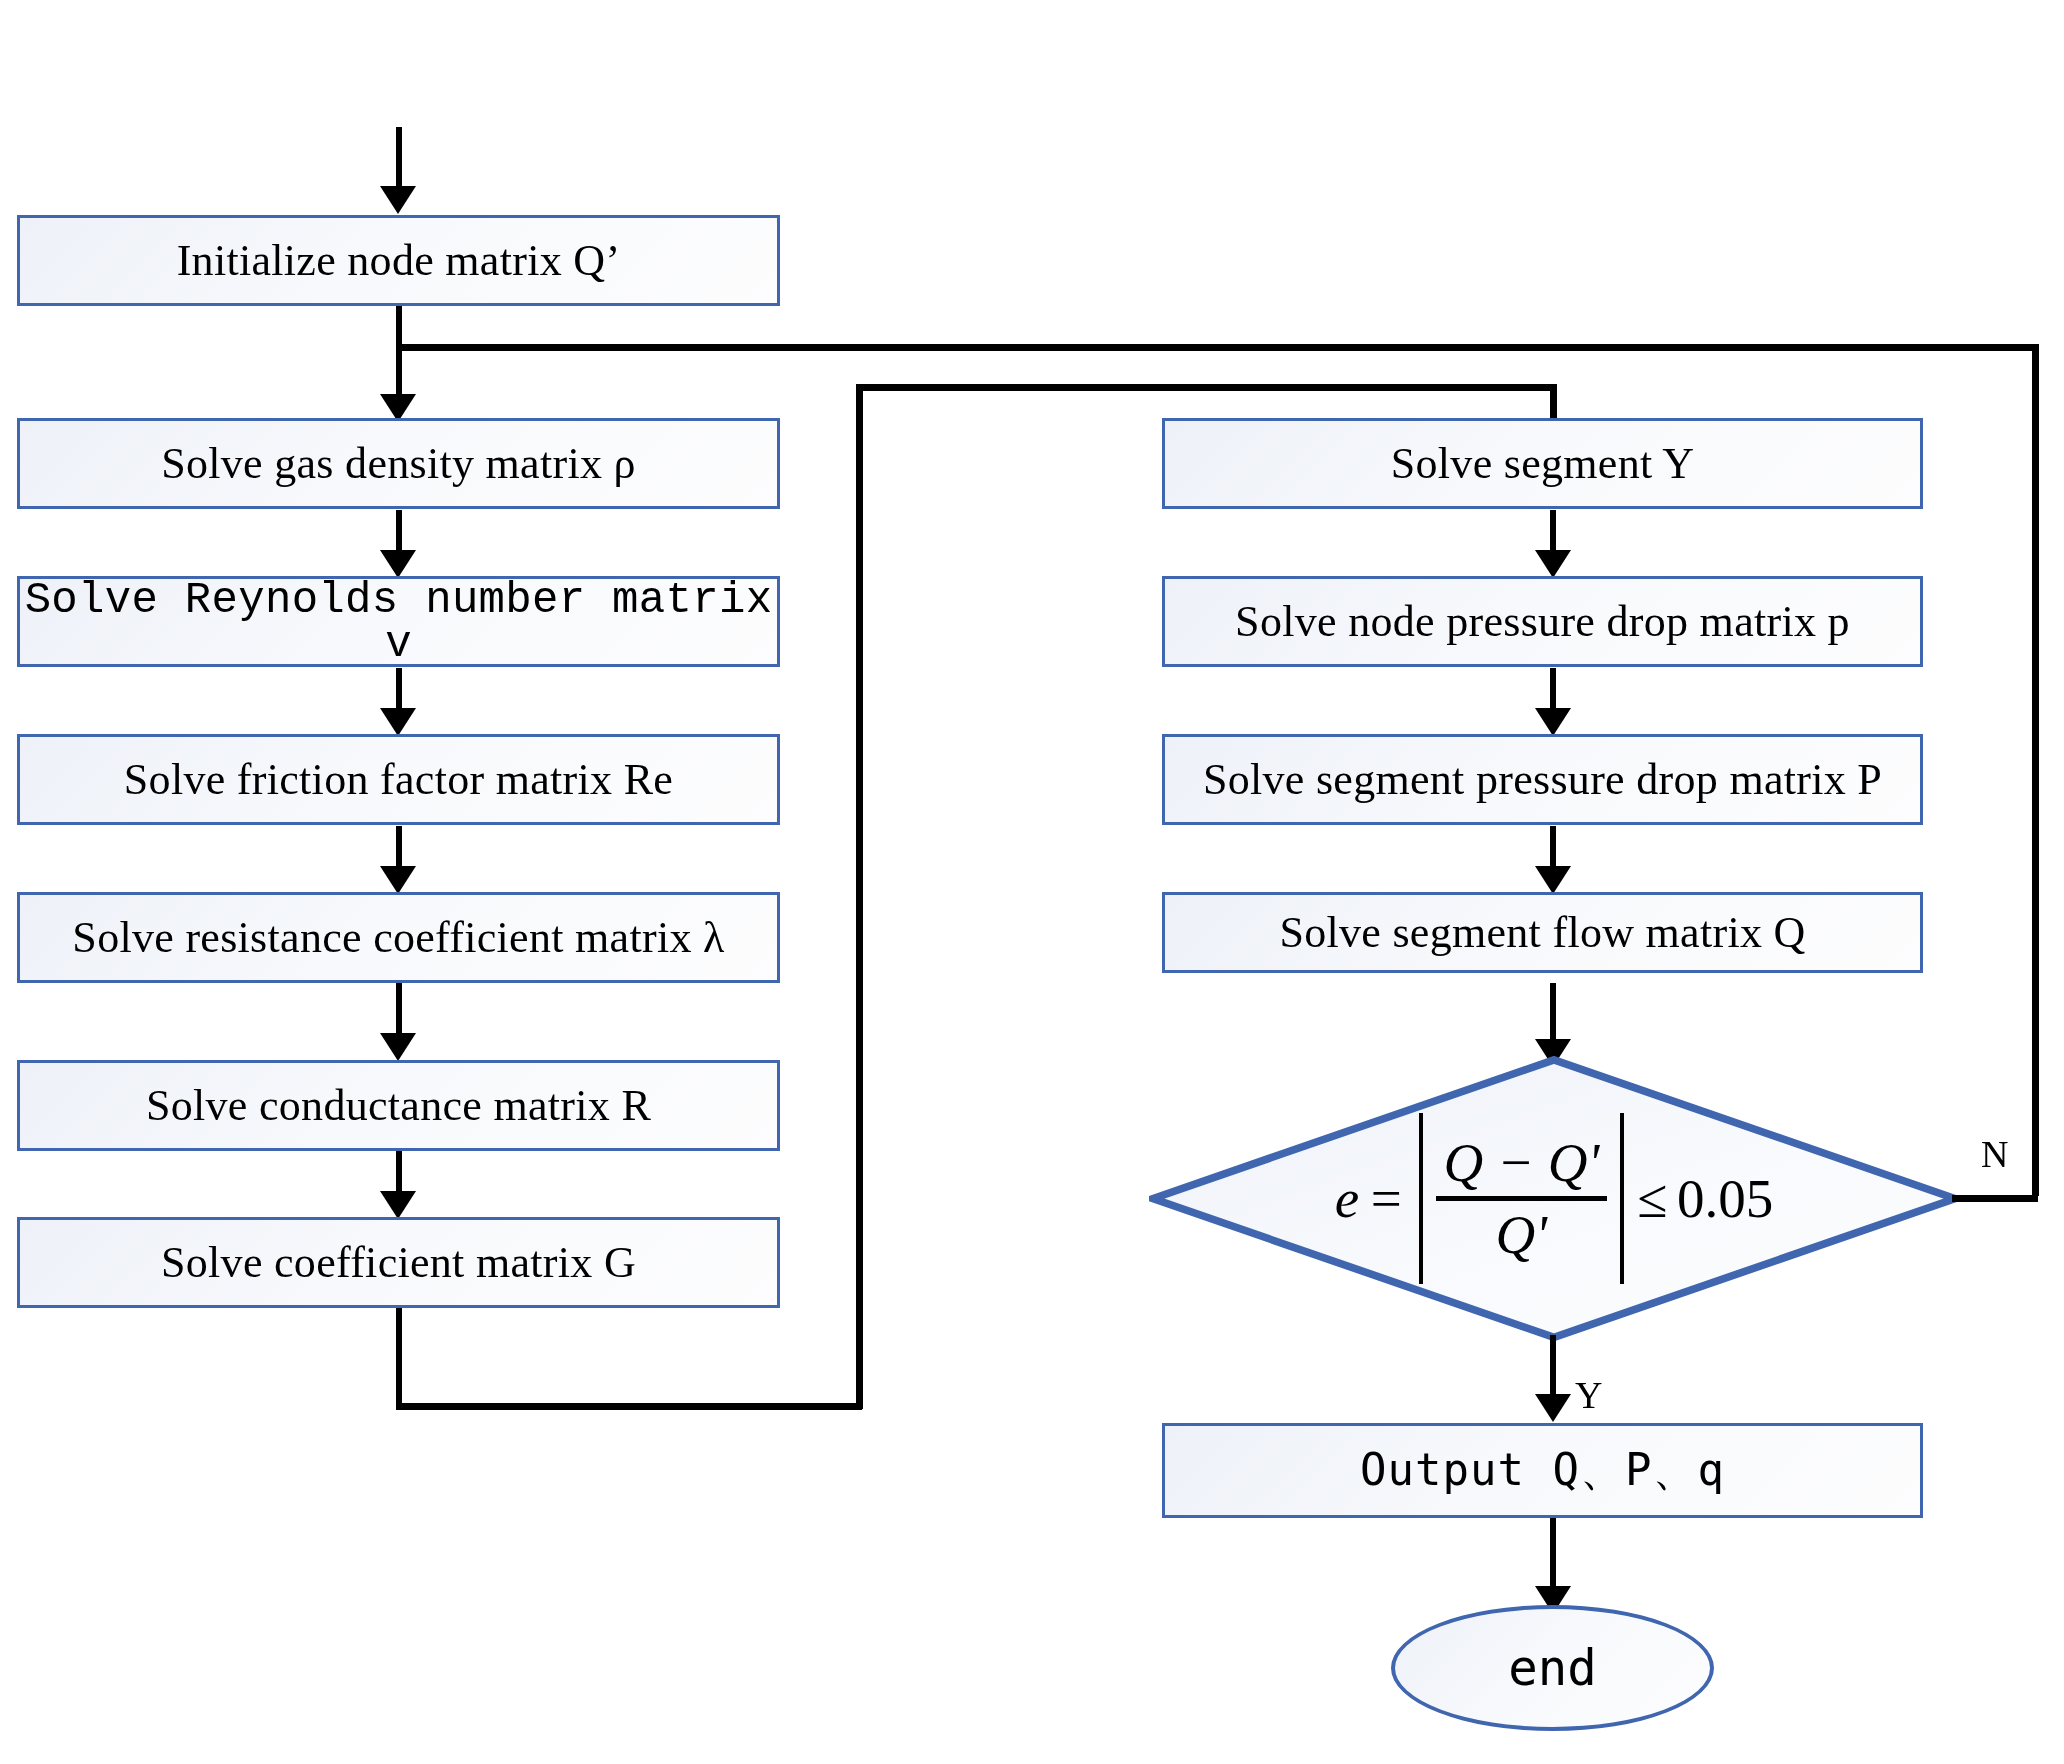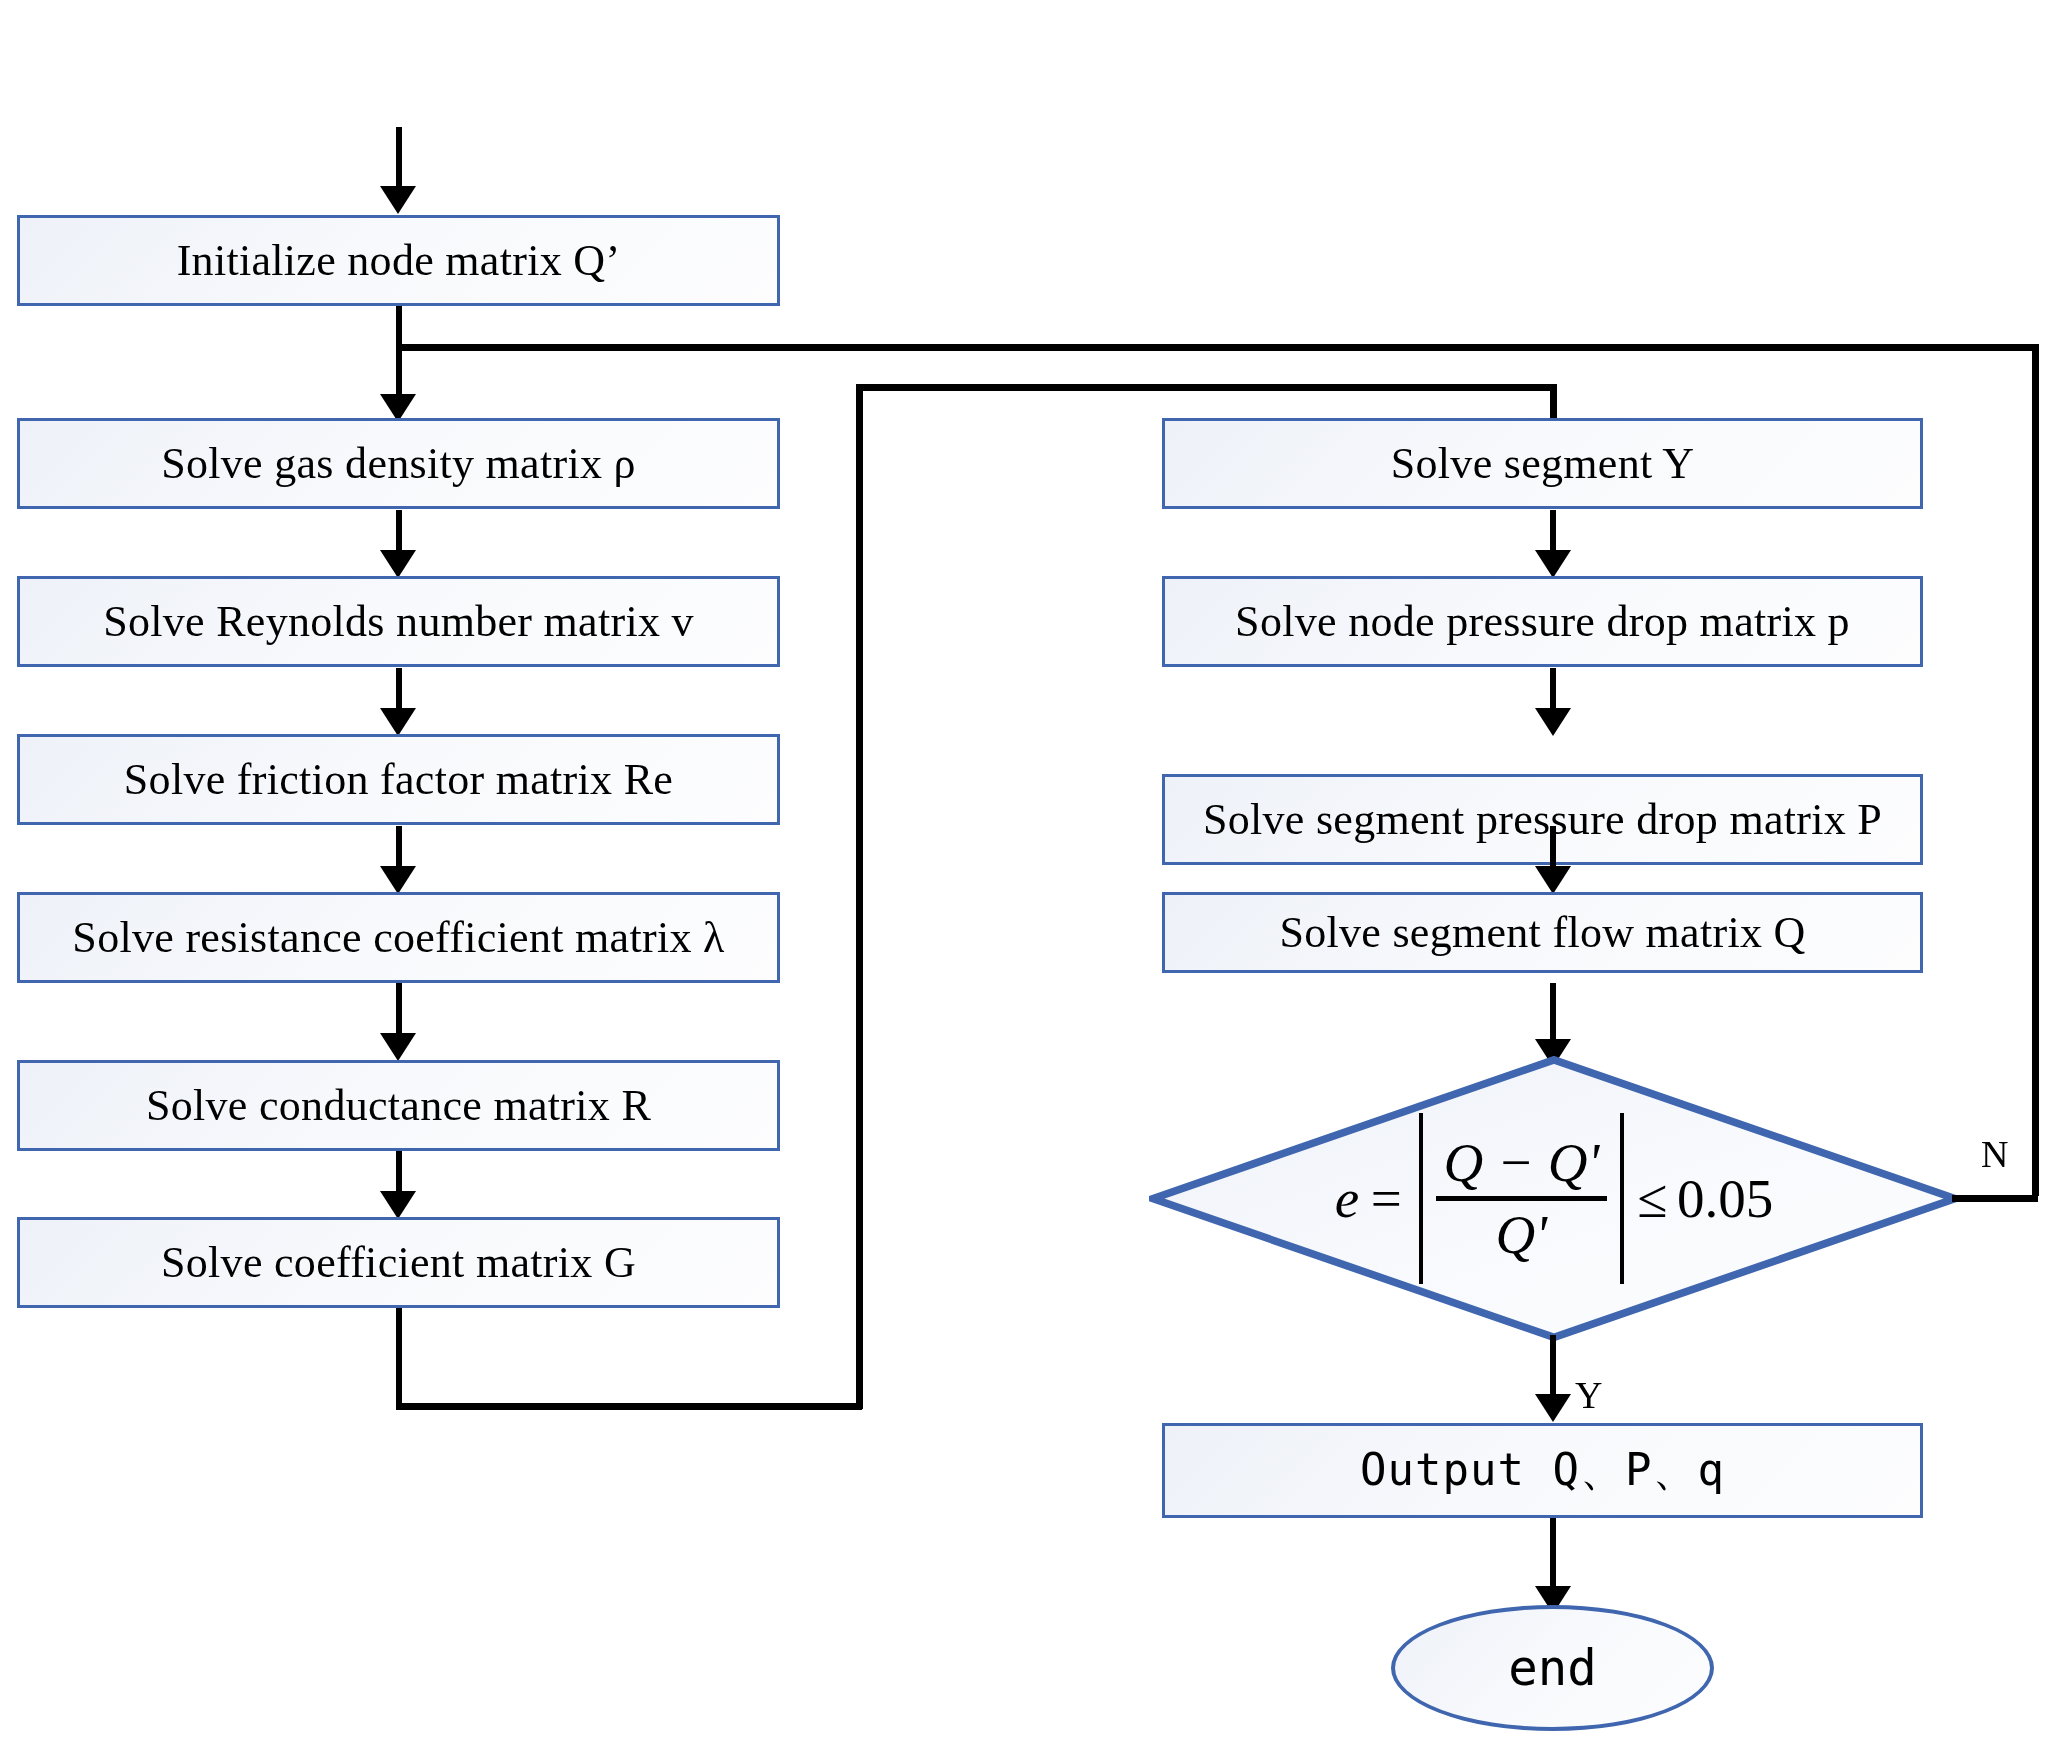--- a/index.html
+++ b/index.html
@@ -148,21 +148,21 @@
   <div class="ln" style="left:399px; top:1403px; width:463px; height:6.7px;"></div>
   <div class="ln" style="left:396px; top:1305px; width:5.7px; height:105px;"></div>
   <div class="ln" style="left:1550px; top:384px; width:6.7px; height:34px;"></div>
 
   <div class="node process" style="left:17px; top:418px; width:763px; height:91px;">
     <span>Solve gas density matrix ρ</span>
   </div>
   <div class="ln" style="left:396px; top:510px; width:5.7px; height:53px;"></div>
   <div class="arrow-down" style="left:380px; top:550px;"></div>
 
-  <div class="node process" style="left:17px; top:576px; width:763px; height:91px;">
+  <div class="node process" style="left:17px; top:576px; width:763px; height:91px;font-family:Liberation Mono, monospace;">
     <span>Solve Reynolds number matrix v</span>
   </div>
   <div class="ln" style="left:396px; top:668px; width:5.7px; height:53px;"></div>
   <div class="arrow-down" style="left:380px; top:708px;"></div>
 
   <div class="node process" style="left:17px; top:734px; width:763px; height:91px;">
     <span>Solve friction factor matrix Re</span>
   </div>
   <div class="ln" style="left:396px; top:826px; width:5.7px; height:53px;"></div>
   <div class="arrow-down" style="left:380px; top:866px;"></div>
@@ -190,21 +190,21 @@
   </div>
   <div class="ln" style="left:1550px; top:510px; width:5.7px; height:53px;"></div>
   <div class="arrow-down" style="left:1535px; top:550px;"></div>
 
   <div class="node process" style="left:1162px; top:576px; width:761px; height:91px;">
     <span>Solve node pressure drop matrix p</span>
   </div>
   <div class="ln" style="left:1550px; top:668px; width:5.7px; height:53px;"></div>
   <div class="arrow-down" style="left:1535px; top:708px;"></div>
 
-  <div class="node process" style="left:1162px; top:734px; width:761px; height:91px;margin-top:40px;">
+  <div class="node process" style="left:1162px; top:734px; width:761px; height:91px;">
     <span>Solve segment pressure drop matrix P</span>
   </div>
   <div class="ln" style="left:1550px; top:826px; width:5.7px; height:53px;"></div>
   <div class="arrow-down" style="left:1535px; top:866px;"></div>
 
   <div class="node process" style="left:1162px; top:892px; width:761px; height:81px;">
     <span>Solve segment flow matrix Q</span>
   </div>
   <div class="ln" style="left:1550px; top:983px; width:5.7px; height:68px;"></div>
   <div class="arrow-down" style="left:1535px; top:1039px;"></div>

